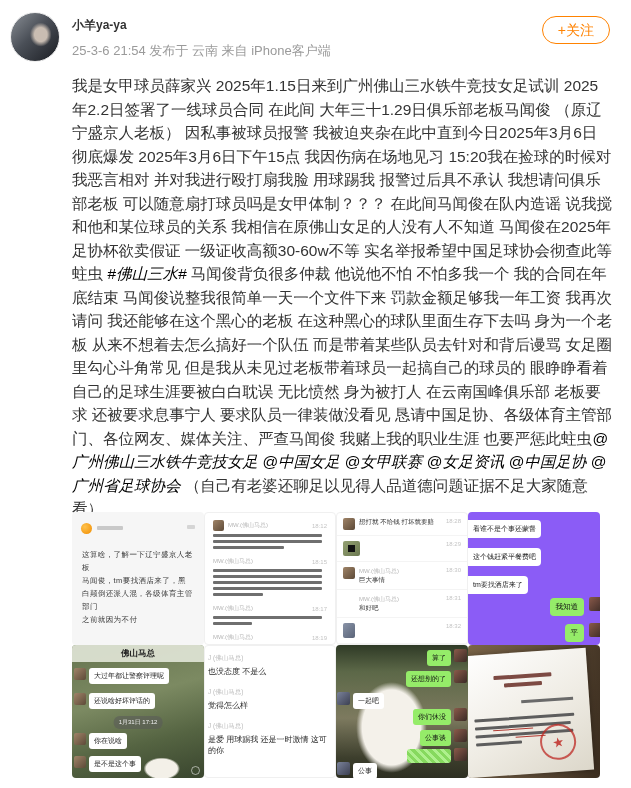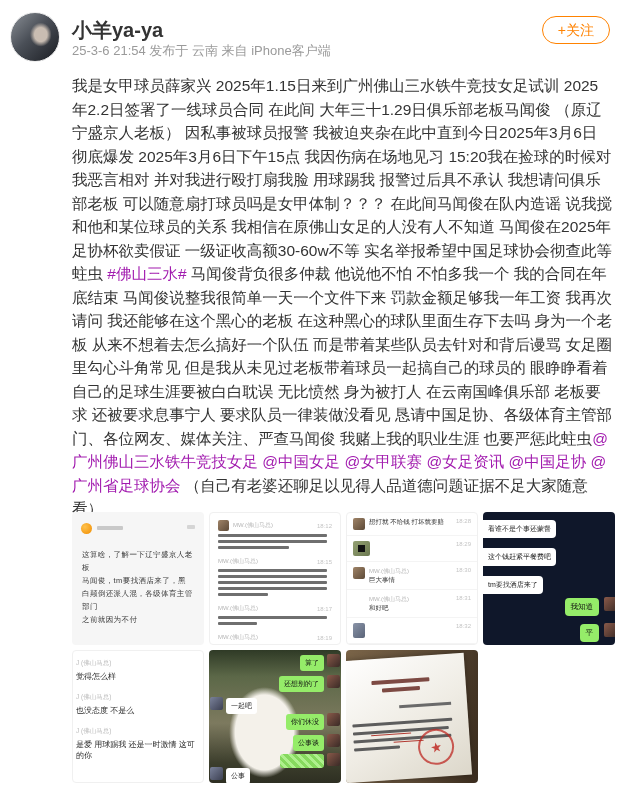--- a/index.html
+++ b/index.html
@@ -3,31 +3,31 @@
 <meta charset="utf-8">
 <style>
   html,body{margin:0;padding:0;background:#fff;}
   body{width:631px;height:788px;position:relative;overflow:hidden;
        font-family:"Liberation Sans","DejaVu Sans",sans-serif;-webkit-font-smoothing:antialiased;}
   
   .avatar{position:absolute;left:10px;top:12px;width:50px;height:50px;border-radius:50%;
           background:radial-gradient(18px 20px at 62% 45%, #c9bdb2 0 35%, rgba(0,0,0,0) 60%),
                      linear-gradient(135deg,#8a8f96,#4a4f57 45%,#23262c 90%);
           border:1px solid #eee;box-sizing:border-box;}
-  .username{position:absolute;left:72px;top:17px;font-size:20px;font-weight:bold;color:#333;}
+  .username{position:absolute;left:72px;top:17px;font-size:12px;font-weight:bold;color:#333;}
   .meta{position:absolute;left:72px;top:42px;font-size:13px;color:#9a9a9a;}
   .follow-btn{position:absolute;right:21px;top:16px;height:28px;line-height:26px;padding:0 15px;
           border:1.5px solid #ff8200;border-radius:15px;color:#ff8200;font-size:14px;background:#fff;box-sizing:border-box;}
   
   .post-text{position:absolute;left:72px;top:74px;width:541px;font-size:15.5px;line-height:23.5px;
           color:#333;word-break:break-all;}
-  .lnk{color:#a21caf;}
+  .lnk{color:#000000;font-style:italic;}
   
   .img-grid{position:absolute;left:72px;top:512px;display:grid;
-          grid-template-columns:repeat(4,132px);grid-auto-rows:133px;gap:5px;}
+          grid-template-columns:repeat(4,132px);grid-auto-rows:133px;}
   .cell{position:relative;border-radius:4px;overflow:hidden;background:#fff;box-sizing:border-box;}
   .cell.bordered{border:1px solid #f0f0f0;}
   
   .bar{height:3px;background:#6f6f6f;border-radius:1px;margin:3px 0;}
   .gbar{height:3.5px;background:#c9c9c9;border-radius:1px;}
   .pavatar{background:linear-gradient(135deg,#a08468,#5d4a38);border-radius:2px;}
   .tname{font-size:6px;color:#b5b5b5;}
   .ttime{font-size:6px;color:#c4c4c4;}
   
   .c1{background:#f6f6f6;}
@@ -46,21 +46,21 @@
   
   .c3 .row{display:flex;align-items:flex-start;padding:5px 6px;border-bottom:1px solid #f4f4f4;}
   .c3 .av{width:12px;height:12px;margin-right:4px;flex:none;}
   .c3 .body{flex:1;min-width:0;}
   .c3 .txt{font-size:6.5px;color:#333;line-height:8px;}
   .c3 .pic{width:17px;height:15px;border-radius:2px;background:linear-gradient(135deg,#93a072,#6b7850);
           position:relative;flex:none;}
   .c3 .pic i{position:absolute;left:5px;top:4px;width:7px;height:7px;background:#111;display:block;}
   .c3 .pic.blue{width:12px;background:linear-gradient(135deg,#8a94a8,#5a6478);}
   
-  .c4{background:#0f172a;}
+  .c4{background:#8b5cf6;}
   .wb{position:absolute;left:0;background:#fff;border-radius:0 4px 4px 0;padding:4px 5px;
           font-size:7px;color:#222;white-space:nowrap;}
   .gb{position:absolute;background:#95ec69;border-radius:4px;padding:4px 6px;font-size:7.5px;color:#111;}
   .rav{position:absolute;right:-3px;width:14px;height:14px;border-radius:2px;
           background:linear-gradient(135deg,#8a5a4a,#3a2a26);}
   
   .c5{background:radial-gradient(26px 16px at 68% 93%, #f3f0e8 0 60%, rgba(243,240,232,0) 70%),
           linear-gradient(165deg,#66744f 0%,#7c8a62 40%,#556442 70%,#39452e 100%);}
   .c5-title{position:absolute;left:0;top:0;right:0;height:17px;line-height:17px;text-align:center;
           background:rgba(226,231,216,.9);font-size:8.5px;font-weight:bold;color:#222;}
@@ -209,29 +209,42 @@
   <div class="cell c4">
     <div class="wb" style="top:8px;">看谁不是个事还蒙督</div>
     <div class="wb" style="top:36px;">这个钱赶紧平餐费吧</div>
     <div class="wb" style="top:64px;">tm要找酒店来了</div>
     <div class="gb" style="top:86px;right:16px;">我知道</div>
     <div class="rav" style="top:85px;"></div>
     <div class="gb" style="top:112px;right:16px;">平</div>
     <div class="rav" style="top:111px;"></div>
   </div>
 
+  <div class="cell c5">
+    <div class="c5-title">佛山马总</div>
+    <div class="pav pavatar" style="top:23px;"></div>
+    <div class="pb" style="top:23px;">大过年都让警察评理呢</div>
+    <div class="pav pavatar" style="top:48px;"></div>
+    <div class="pb" style="top:48px;">还说啥好坏评话的</div>
+    <div class="c5-time">1月31日 17:12</div>
+    <div class="pav pavatar" style="top:88px;"></div>
+    <div class="pb" style="top:88px;">你在说啥</div>
+    <div class="pav pavatar" style="top:111px;"></div>
+    <div class="pb" style="top:111px;">是不是这个事</div>
+    <div class="c5-mark"></div>
+  </div>
 
   <div class="cell c6 bordered">
     <div class="grp">
       <div class="nm">J (佛山马总)</div>
-      <div class="msg">觉得怎么样</div>
+      <div class="msg">也没态度 不是么</div>
     </div>
     <div class="grp">
       <div class="nm">J (佛山马总)</div>
-      <div class="msg">也没态度 不是么</div>
+      <div class="msg">觉得怎么样</div>
     </div>
     <div class="grp">
       <div class="nm">J (佛山马总)</div>
       <div class="msg">是爱 用球踢我 还是一时激情 这可的你</div>
     </div>
   </div>
 
   <div class="cell c7">
     <div class="g2" style="top:5px;">算了</div>
     <div class="rav2" style="top:4px;"></div>

